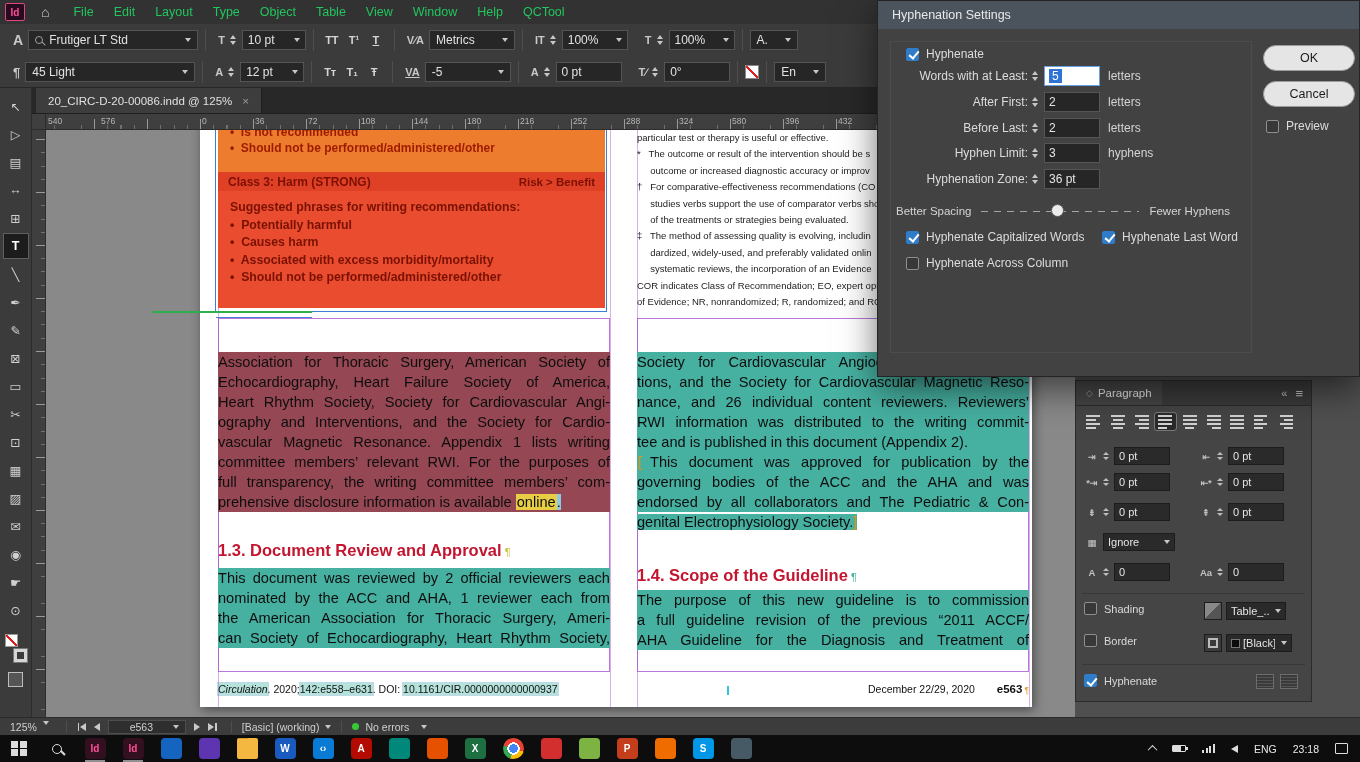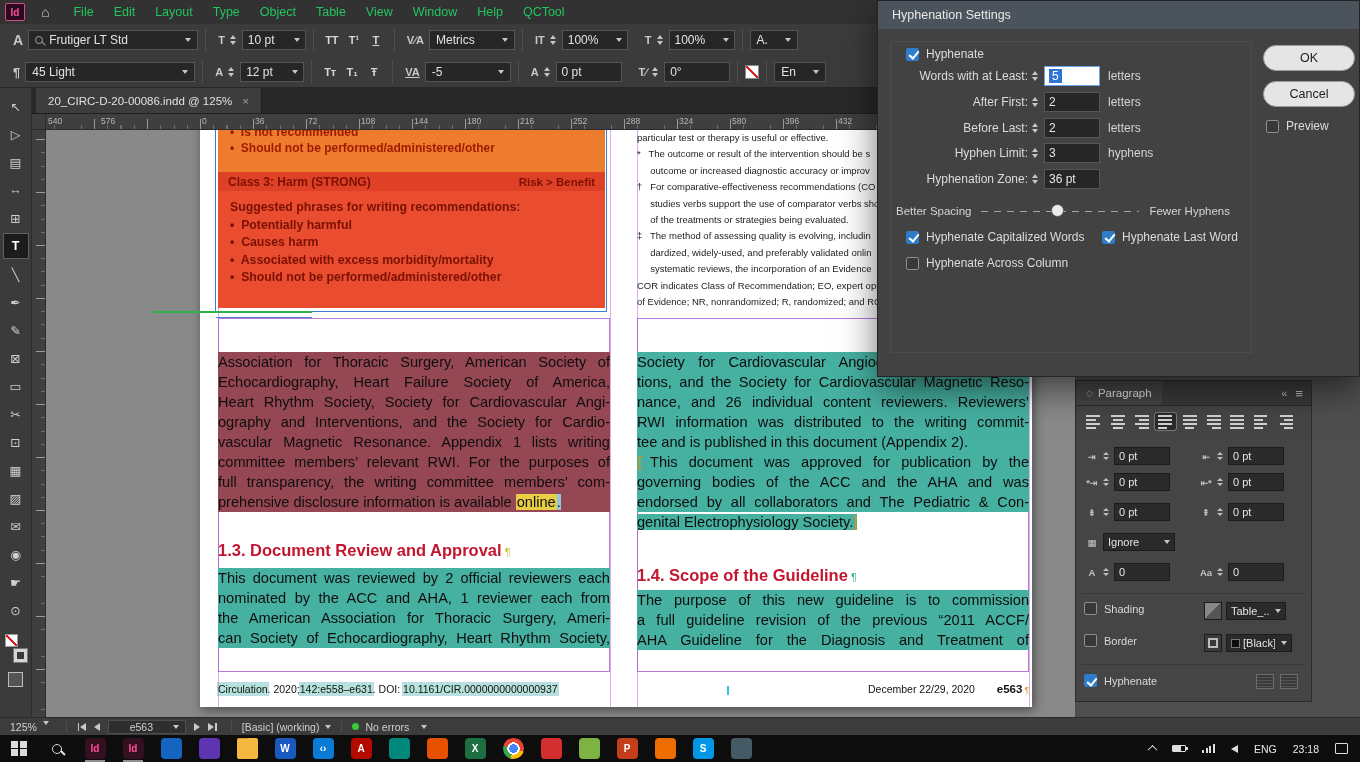--- a/index.html
+++ b/index.html
@@ -359,21 +359,21 @@
       <span>1.4. Scope of the Guideline</span><span style="color:#45b0a0;font-size:11px;font-weight:normal;margin-left:3px">¶</span>
     </div>
 
     <div style="position:absolute;left:437px;top:468px;width:392px">
       <div class="tl bg-t">The purpose of this new guideline is to commission</div>
       <div class="tl bg-t">a full guideline revision of the previous “2011 ACCF/</div>
       <div class="tl bg-t">AHA Guideline for the Diagnosis and Treatment of</div>
     </div>
 
     <div style="position:absolute;left:18px;top:561px;width:811px;display:flex;align-items:baseline;font-size:10.5px;color:#111;white-space:pre">
-      <span class="hlj" style="">Circulation</span><span>. 2020;</span><span class="hlj">142:e558–e631</span><span>. DOI: </span><span class="hlj">10.1161/CIR.0000000000000937</span>
+      <span class="hlj" style="font-style:italic">Circulation</span><span>. 2020;</span><span class="hlj">142:e558–e631</span><span>. DOI: </span><span class="hlj">10.1161/CIR.0000000000000937</span>
       <span style="flex:1"></span>
       <span>December 22/29, 2020</span>
       <span style="font-weight:bold;margin-left:22px;font-size:11.5px">e563</span>
       <span style="color:#e09a2f;font-size:8.5px;margin-left:2px">¶</span>
     </div>
     <div style="position:absolute;left:527px;top:564px;width:2px;height:9px;background:#35c5d8"></div>
   </div>
 
   <div style="position:absolute;left:106px;top:181px;width:160px;height:2px;background:#2fae4e"></div>
   <div style="position:absolute;left:170px;top:187px;width:96px;height:1px;background:#4a7ed9"></div>

